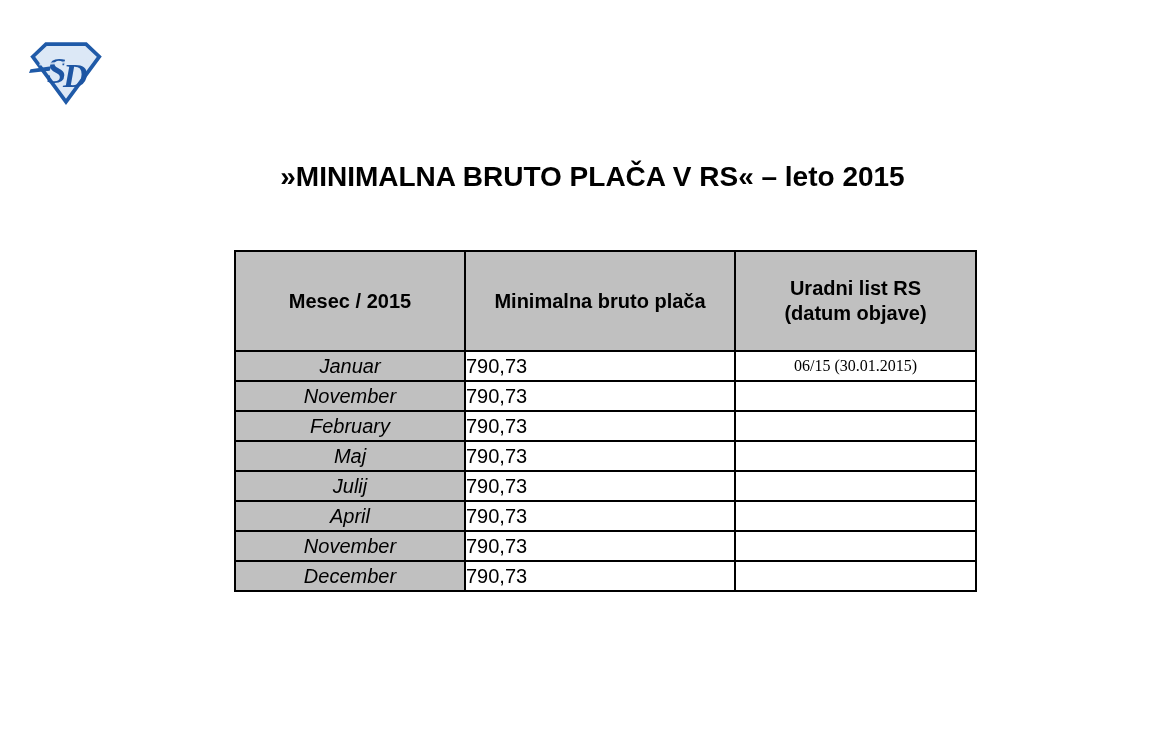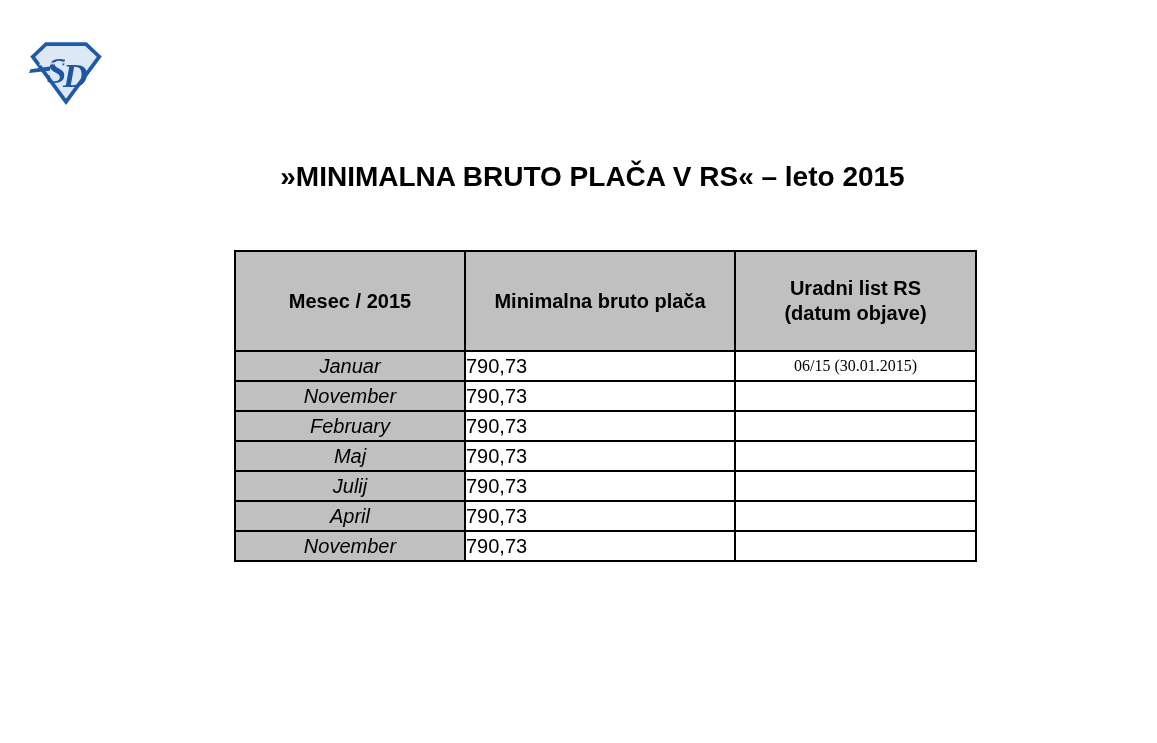--- a/index.html
+++ b/index.html
@@ -139,16 +139,21 @@
       <tr>
         <td class="month-cell">April</td>
         <td class="value-cell">790,73</td>
         <td class="gazette-cell"></td>
       </tr>
       <tr>
         <td class="month-cell">November</td>
         <td class="value-cell">790,73</td>
         <td class="gazette-cell"></td>
       </tr>
+      <tr>
+        <td class="month-cell">December</td>
+        <td class="value-cell">790,73</td>
+        <td class="gazette-cell"></td>
+      </tr>
     </tbody>
   </table>
 
 </div>
 
 </body></html>

